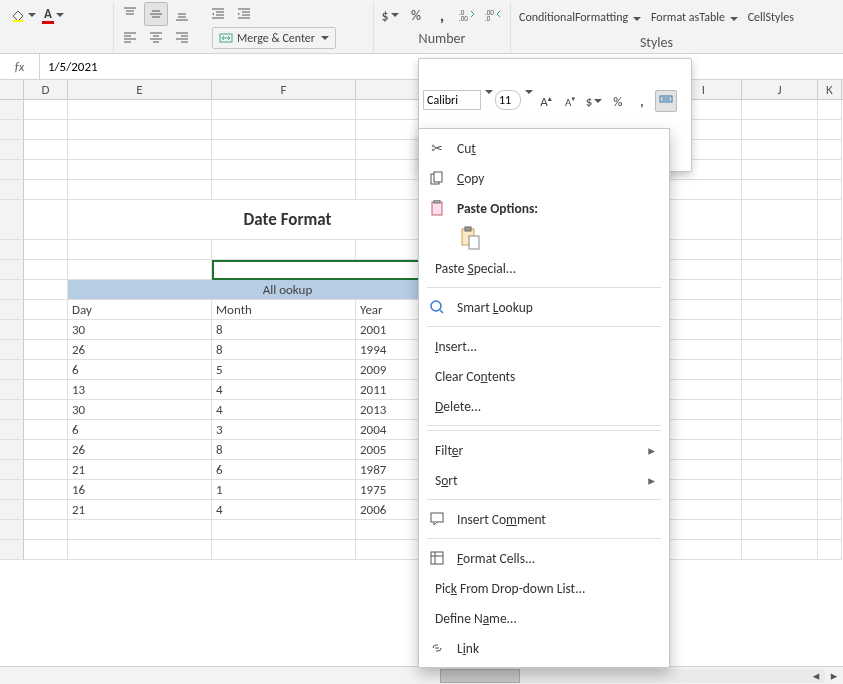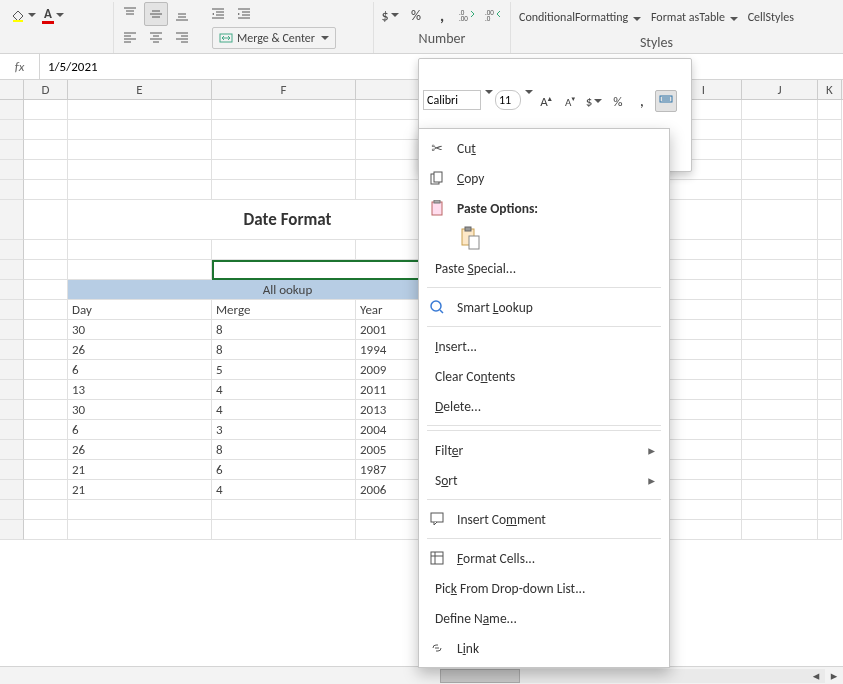--- a/index.html
+++ b/index.html
@@ -306,21 +306,21 @@
     <div class="cell cH"></div>
       <div class="cell cI"></div>
       <div class="cell cJ"></div>
       <div class="cell cK"></div>
   </div>
 
   <div class="row">
     <div class="rh"></div>
     <div class="cell cD"></div>
     <div class="cell cE">Day</div>
-    <div class="cell cF">Merge</div>
+    <div class="cell cF">Month</div>
     <div class="cell cG">Year</div>
     <div class="cell cH"></div>
       <div class="cell cI"></div>
       <div class="cell cJ"></div>
       <div class="cell cK"></div>
   </div>
 
   <div id="data-rows">
       <div class="row">
         <div class="rh"></div>
@@ -398,20 +398,31 @@
         <div class="cell cI"></div>
         <div class="cell cJ"></div>
         <div class="cell cK"></div>
       </div>
       <div class="row">
         <div class="rh"></div>
         <div class="cell cD"></div>
         <div class="cell cE">21</div>
         <div class="cell cF">6</div>
         <div class="cell cG">1987</div>
+        <div class="cell cH"></div>
+        <div class="cell cI"></div>
+        <div class="cell cJ"></div>
+        <div class="cell cK"></div>
+      </div>
+      <div class="row">
+        <div class="rh"></div>
+        <div class="cell cD"></div>
+        <div class="cell cE">16</div>
+        <div class="cell cF">1</div>
+        <div class="cell cG">1975</div>
         <div class="cell cH"></div>
         <div class="cell cI"></div>
         <div class="cell cJ"></div>
         <div class="cell cK"></div>
       </div>
       <div class="row">
         <div class="rh"></div>
         <div class="cell cD"></div>
         <div class="cell cE">21</div>
         <div class="cell cF">4</div>

